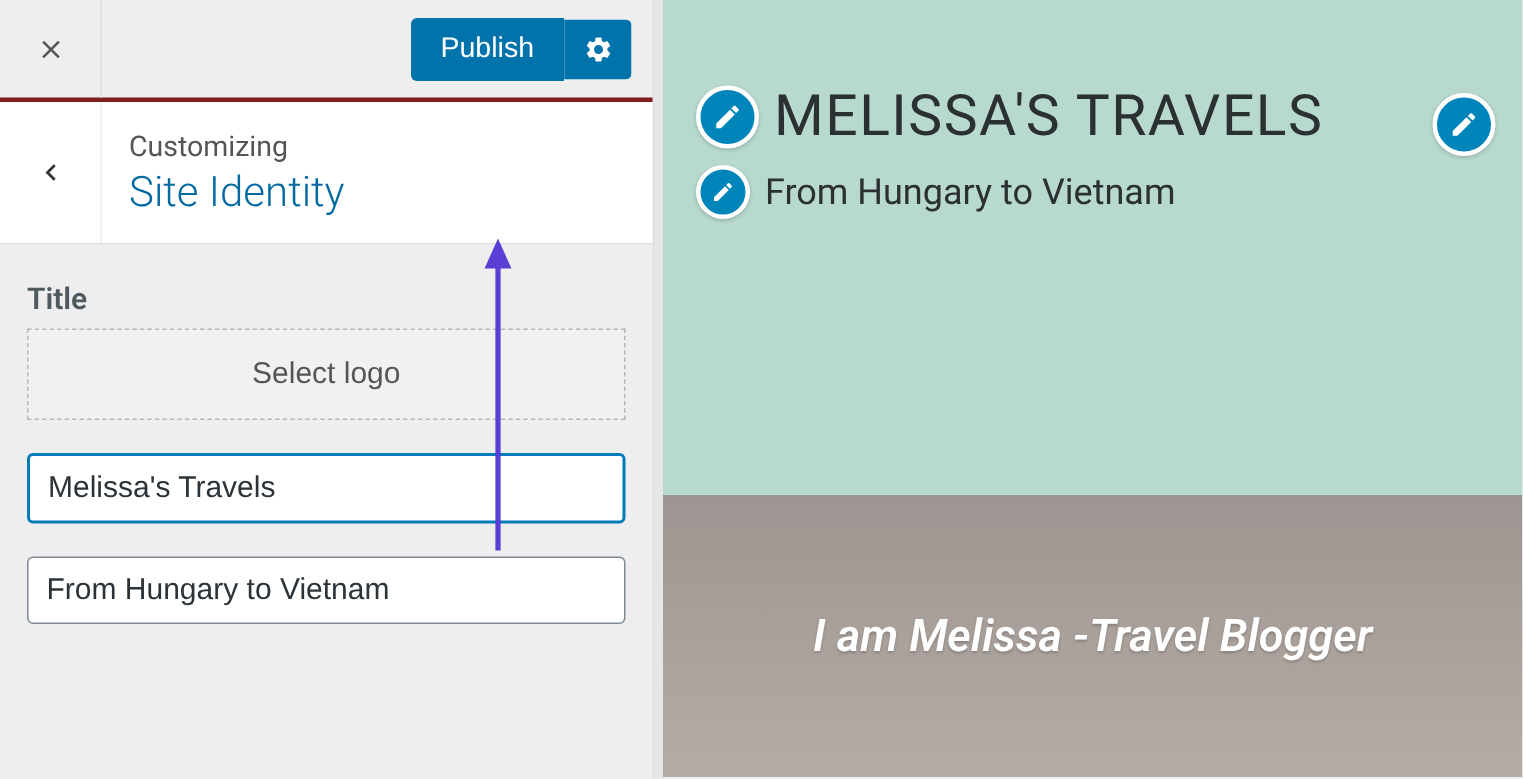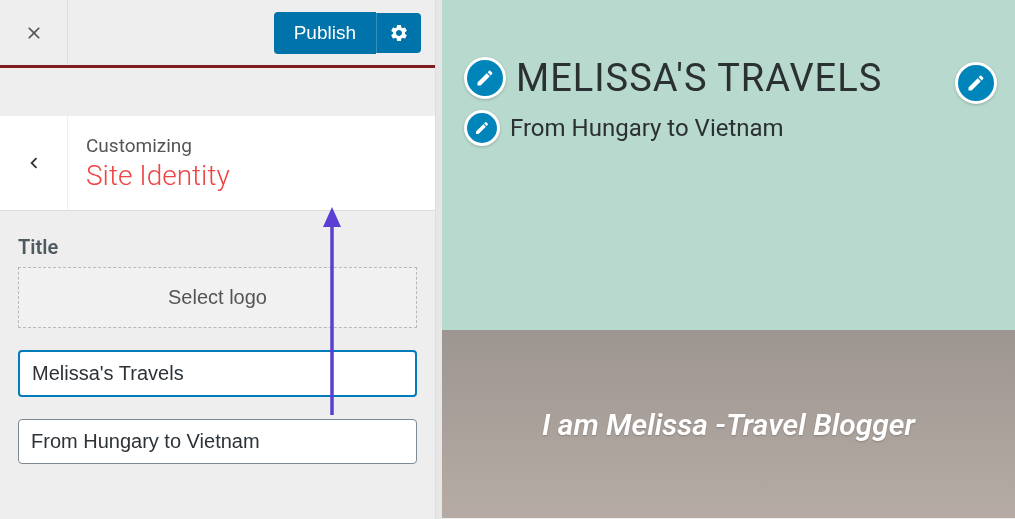--- a/index.html
+++ b/index.html
@@ -9,26 +9,26 @@
     
     .header { display: flex; align-items: stretch; background: #eeeeee; border-bottom: 3px solid #7f1d1d; height: 68px; }
     .close-btn { width: 68px; display: flex; align-items: center; justify-content: center; border-right: 1px solid #ddd; cursor: pointer; }
     .close-btn svg { width: 20px; height: 20px; }
     .header-spacer { flex: 1; }
     .publish-group { display: flex; align-items: center; padding-right: 14px; gap: 0; }
     .publish-btn { background: #0073aa; color: #fff; font-size: 19px; padding: 10px 20px; border: none; cursor: pointer; display: flex; align-items: center; border-radius: 4px 0 0 4px; }
     .gear-btn { background: #0073aa; color: #fff; border: none; padding: 10px 12px; cursor: pointer; display: flex; align-items: center; border-radius: 0 4px 4px 0; border-left: 1px solid rgba(255,255,255,0.2); }
     .gear-btn svg { width: 20px; height: 20px; fill: #fff; }
     
-    .section-title-row { display: flex; align-items: center; background: #fff; border-bottom: 1px solid #ddd; margin-top: 48px; }
+    .section-title-row { display: flex; align-items: center; background: #fff; border-bottom: 1px solid #ddd; }
     .back-btn { width: 68px; align-self: stretch; display: flex; align-items: center; justify-content: center; cursor: pointer; border-right: 1px solid #eee; }
     .back-btn svg { width: 22px; height: 22px; }
     .section-title-text { padding: 18px 0 18px 18px; }
     .customizing-label { font-size: 19px; color: #555; }
-    .section-name { font-size: 28px; color: #ef4444; font-weight: 300; margin-top: 2px; }
+    .section-name { font-size: 28px; color: #0369a1; font-weight: 300; margin-top: 2px; }
     
     .controls { padding: 24px 18px 0 18px; position: relative; }
     .control-group { margin-bottom: 22px; }
     .control-label { font-size: 20px; color: #4f5960; font-weight: 600; margin-bottom: 8px; display: block; }
     .select-logo-btn { width: 100%; border: 1px dashed #b4b9be; background: #f1f1f1; padding: 18px 0; font-size: 20px; color: #555; cursor: pointer; text-align: center; }
     .text-input { width: 100%; border: 1px solid #7e8993; border-radius: 4px; padding: 10px 12px; font-size: 20px; color: #2c3338; background: #fff; }
     .text-input.focused { border: 2px solid #007cba; outline: none; }
     
     .arrow-annotation { position: absolute; left: 320px; top: -4px; pointer-events: none; }
     

